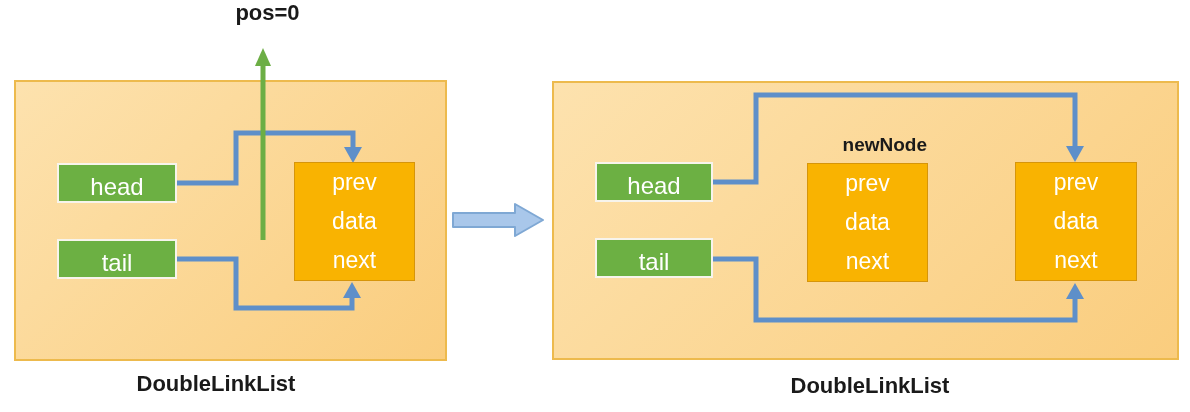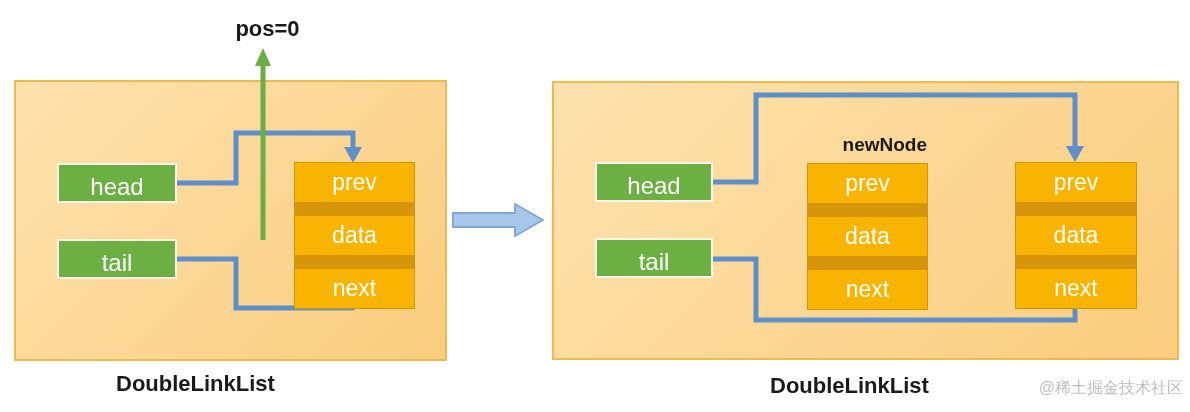--- a/index.html
+++ b/index.html
@@ -28,33 +28,33 @@
   .node {
     position:absolute; width:119px;
     border:1px solid var(--node-border);
     background:var(--node-border);
   }
   .cell {
     height:39px; background:var(--node-cell);
     color:#ffffff; font-size:23px;
     display:flex; align-items:center; justify-content:center;text-align:right;
   }
-  .cell + .cell { margin-top:14px; }
+  .cell + .cell { margin-top:0; }
 
   .pos-label {
-    position:absolute; left:225px; top:16px; width:85px;
+    position:absolute; left:225px; top:0; width:85px;
     text-align:center; font-size:22px; font-weight:bold; color:var(--label-text);
   }
   .newnode-label {
     position:absolute; left:806px; top:134px; width:121px;
     text-align:right; font-size:19px; font-weight:bold; color:var(--label-text);
   }
   .panel-title {
     position:absolute; top:371px; width:200px;
-    font-size:22px; font-weight:bold; color:var(--label-text);
+    text-align:center; font-size:22px; font-weight:bold; color:var(--label-text);
   }
   .panel-title.left  { left:116px; }
   .panel-title.right { left:770px; top:373px; }
   .watermark {
     position:absolute; left:1008px; top:378px; width:175px;
     font-size:16px; color:var(--watermark); text-align:right;
   }
 
   svg.overlay { position:absolute; left:0; top:0; }
   .connector { fill:none; stroke:var(--connector-blue); stroke-width:5; }
@@ -118,15 +118,14 @@
     <div class="cell">next</div>
   </div>
   <div class="node" style="left:1015px; top:162px; width:120px;">
     <div class="cell">prev</div>
     <div class="cell">data</div>
     <div class="cell">next</div>
   </div>
 
   <div class="panel-title left">DoubleLinkList</div>
   <div class="panel-title right">DoubleLinkList</div>
-  <div class="watermark">@稀土掘金技术社区</div>
 
 </div>
 
 </body></html>

